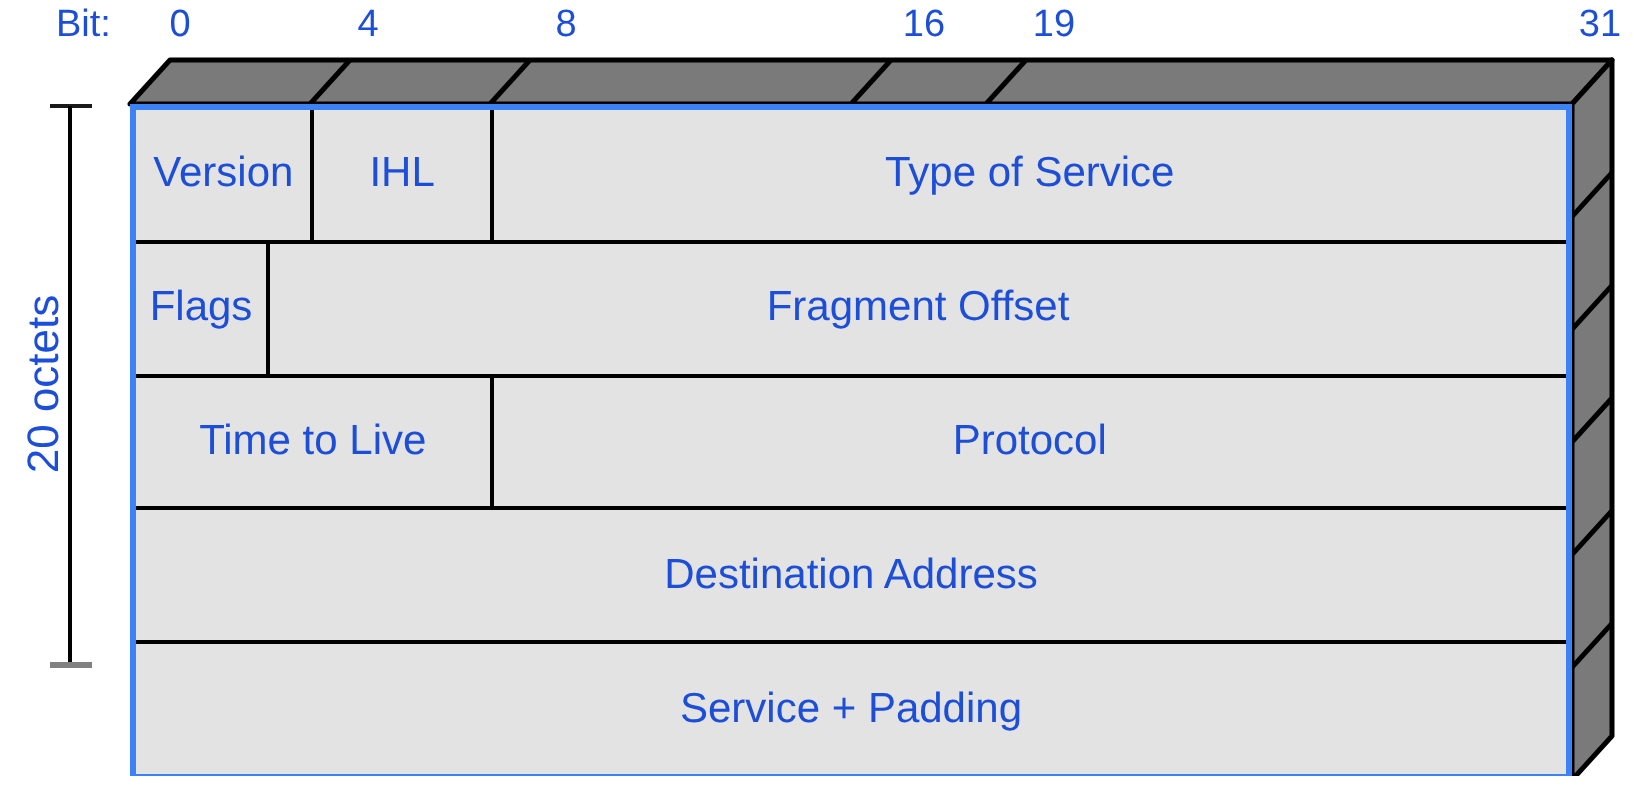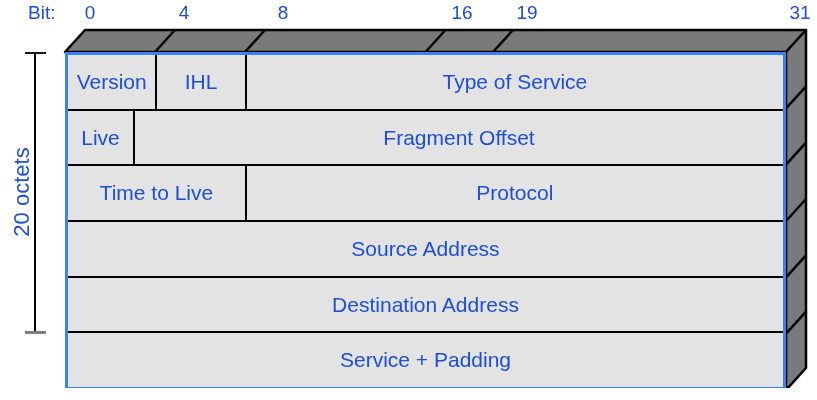--- a/index.html
+++ b/index.html
@@ -103,29 +103,26 @@
   </div>
   <div class="octets-label">20 octets</div>
 
   <div class="box">
     <div class="row">
       <div class="cell wb4">Version</div>
       <div class="cell wb4">IHL</div>
       <div class="cell wb8">Type of Service</div>
     </div>
     <div class="row">
-      <div class="cell wb3">Live</div>
+      <div class="cell wb3">Flags</div>
       <div class="cell">Fragment Offset</div>
     </div>
     <div class="row">
       <div class="cell wb8">Time to Live</div>
       <div class="cell wb8">Protocol</div>
-    </div>
-    <div class="row">
-      <div class="cell">Source Address</div>
     </div>
     <div class="row">
       <div class="cell">Destination Address</div>
     </div>
     <div class="row">
       <div class="cell">Service + Padding</div>
     </div>
   </div>
 
 </div>

